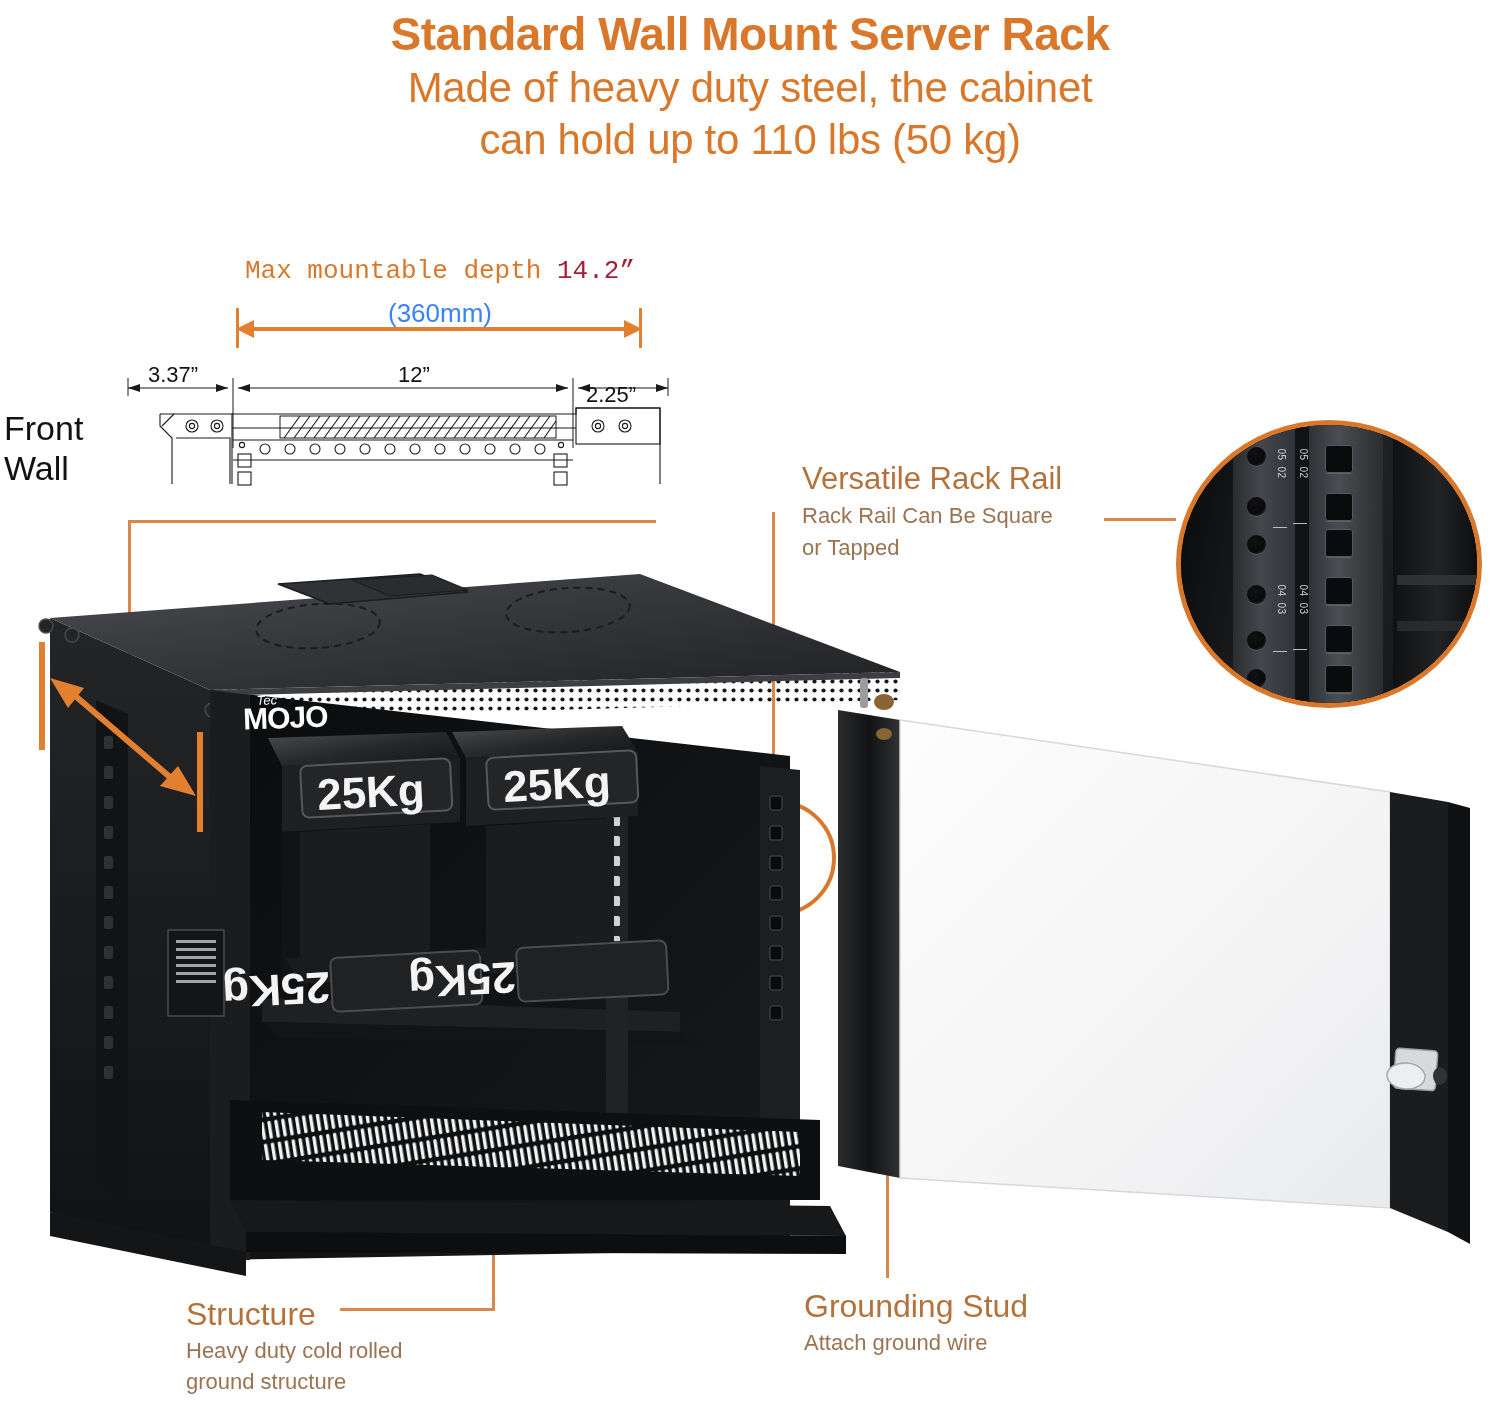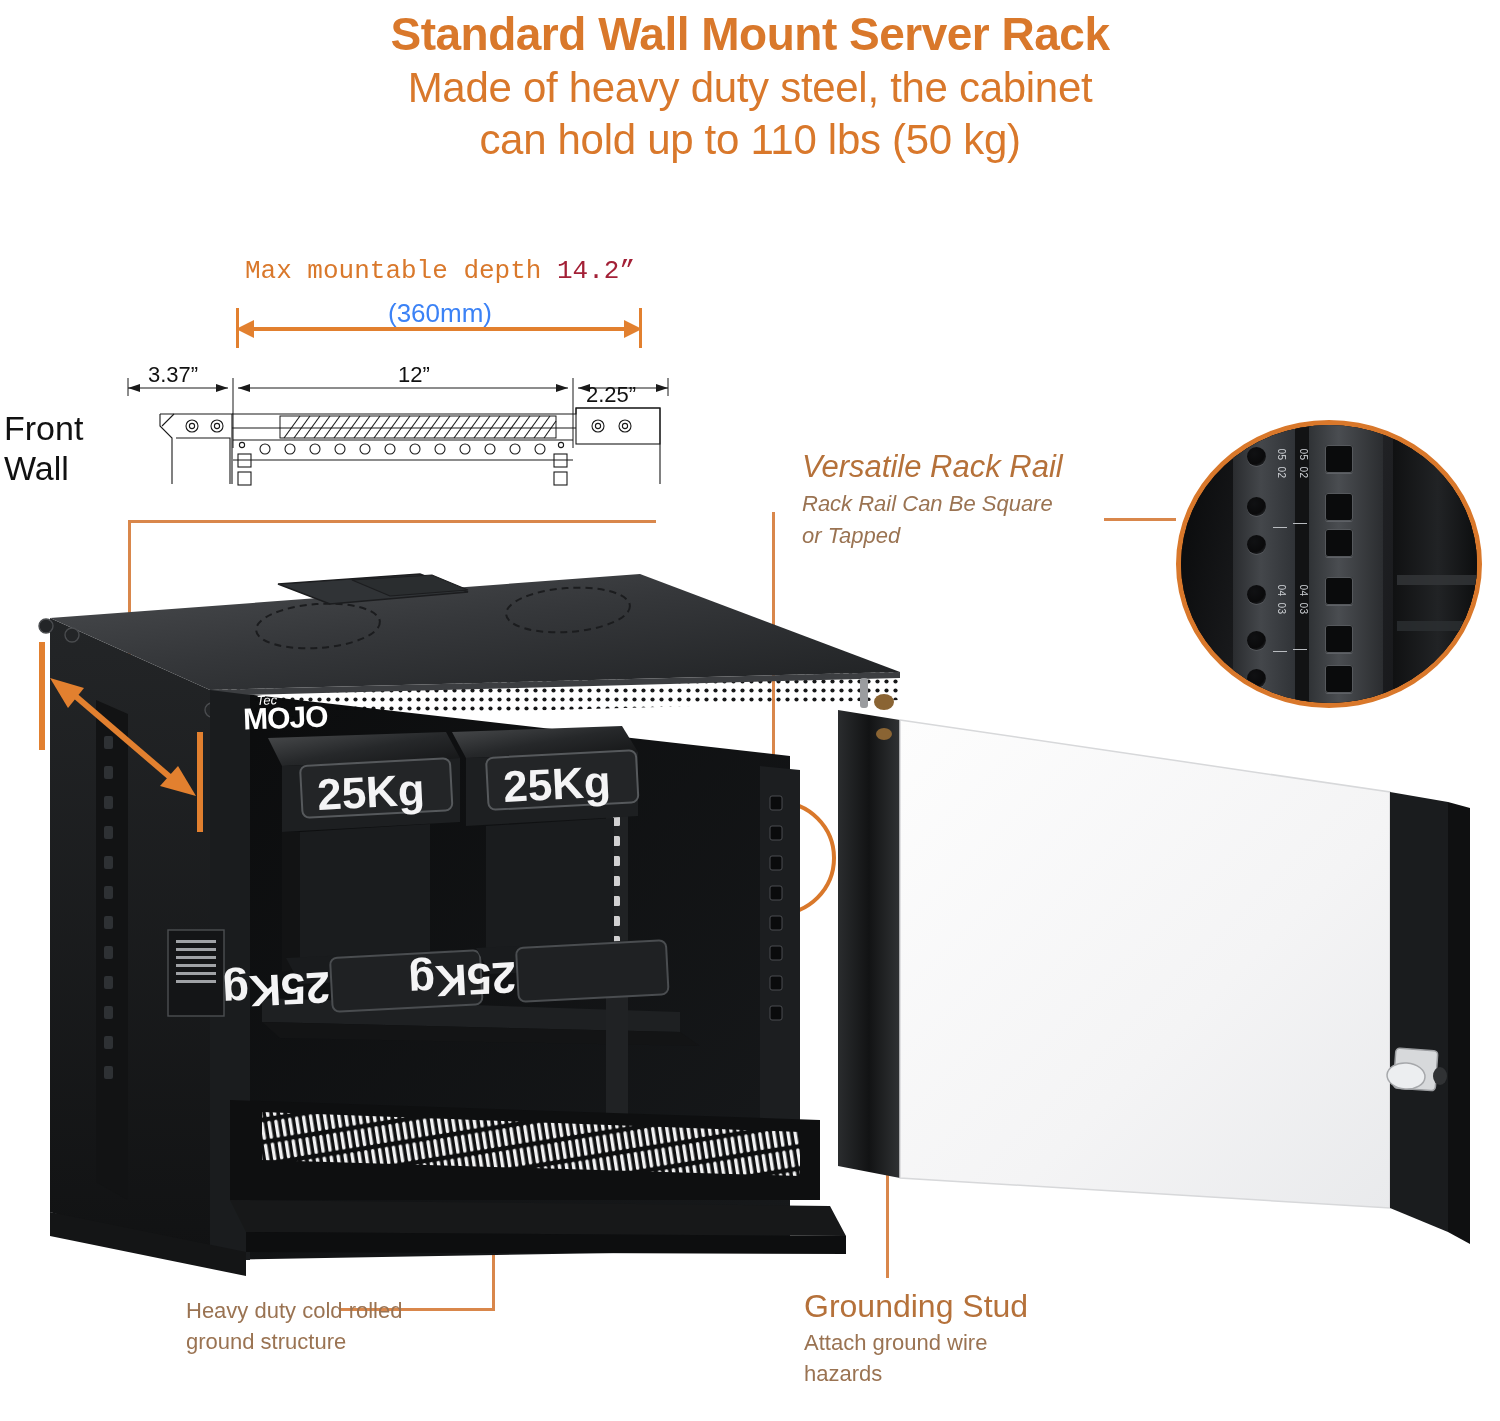--- a/index.html
+++ b/index.html
@@ -42,21 +42,21 @@
   
   .dimtxt{font-size:22px;color:#111;}
   #dim-337{left:148px;top:362px;}
   #dim-12{left:398px;top:362px;}
   #dim-225{left:586px;top:382px;}
 
   
   #front-door{left:4px;top:408px;font-size:34px;color:#111;line-height:40px;}
 
   
-  #cb-rail{left:802px;top:448px;width:330px;font-style:italic;}
+  #cb-rail{left:802px;top:460px;width:330px;}
   #cb-rail .ttl{font-size:31px;color:#B5713A;line-height:38px;white-space:nowrap;}
   #cb-rail .sub{font-size:22px;color:#9A7352;line-height:29px;margin-top:3px;}
 
   
   #cb-structure{left:186px;top:1294px;width:330px;}
   #cb-structure .ttl{font-size:32px;color:#B5713A;line-height:40px;}
   #cb-structure .sub{font-size:22px;color:#9A7352;line-height:29px;margin-top:2px;}
 
   #cb-ground{left:804px;top:1286px;width:340px;}
   #cb-ground .ttl{font-size:32px;color:#B5713A;line-height:40px;}
@@ -492,21 +492,21 @@
   <div class="abs" style="left:216px;top:196px;width:80px;height:10px;background:#2c2f32;opacity:.8;"></div>
 </div>
 
 <div id="cb-rail" class="abs">
   <div class="ttl">Versatile Rack Rail</div>
   <div class="sub">Rack Rail Can Be Square</div>
   <div class="sub">or Tapped</div>
 </div>
 
 <div id="cb-structure" class="abs">
+  <div class="ttl">Structure</div>
   <div class="sub">Heavy duty cold rolled</div>
   <div class="sub">ground structure</div>
 </div>
 
 <div id="cb-ground" class="abs">
   <div class="ttl">Grounding Stud</div>
   <div class="sub">Attach ground wire</div>
-  <div class="sub">hazards</div>
 </div>
 
 </body></html>

